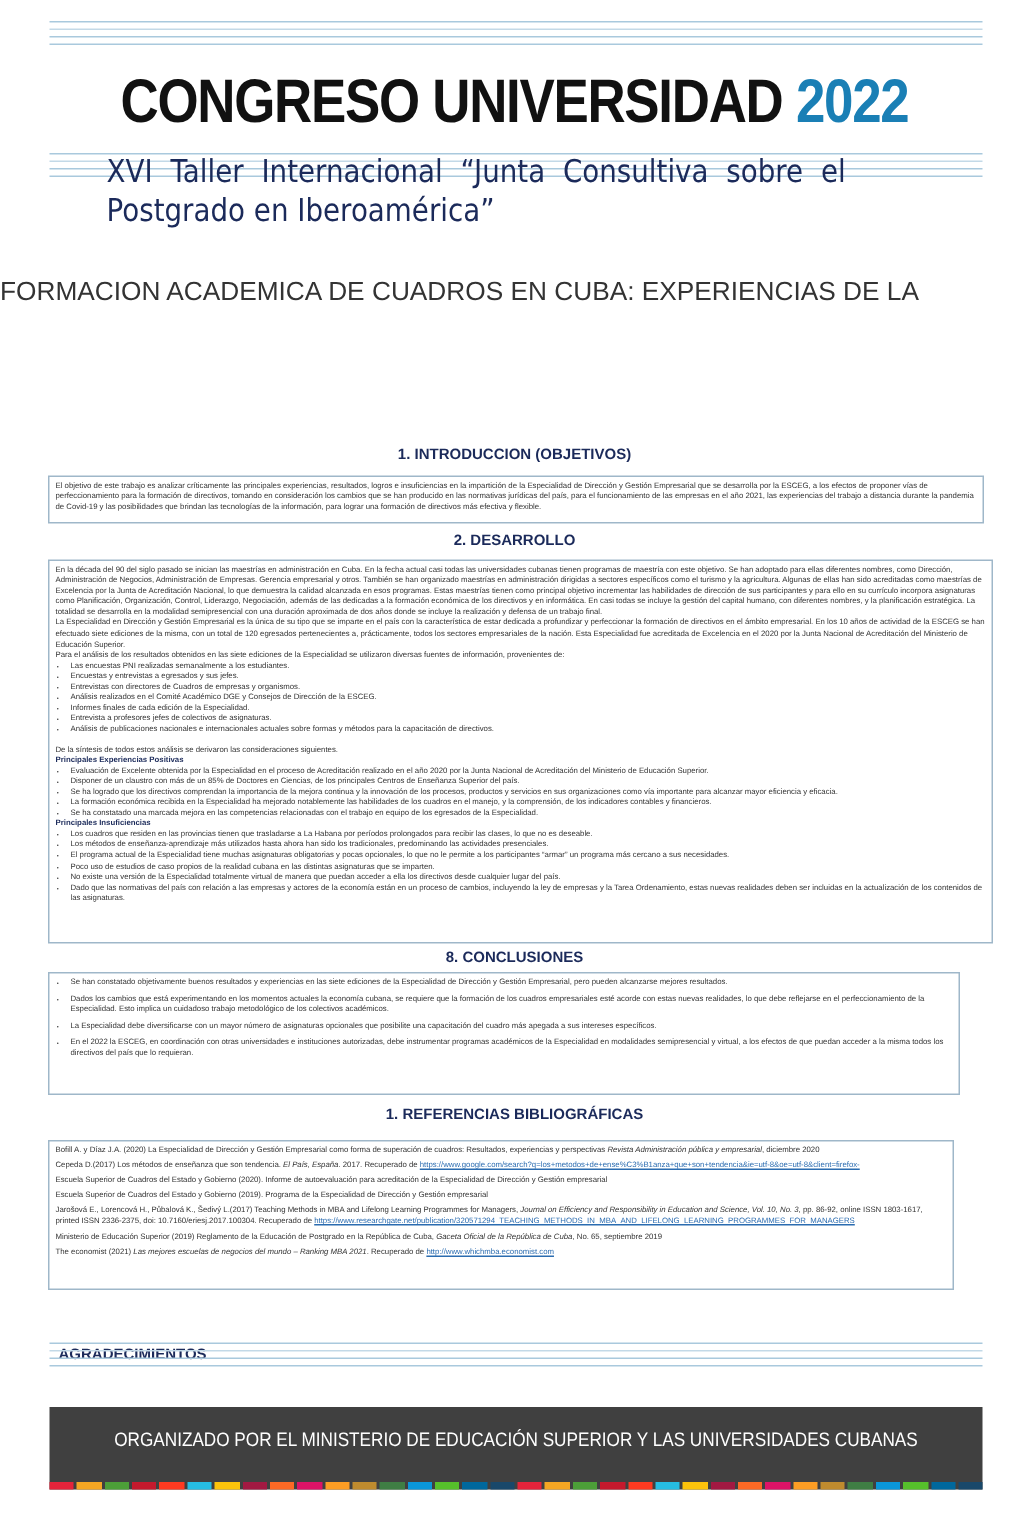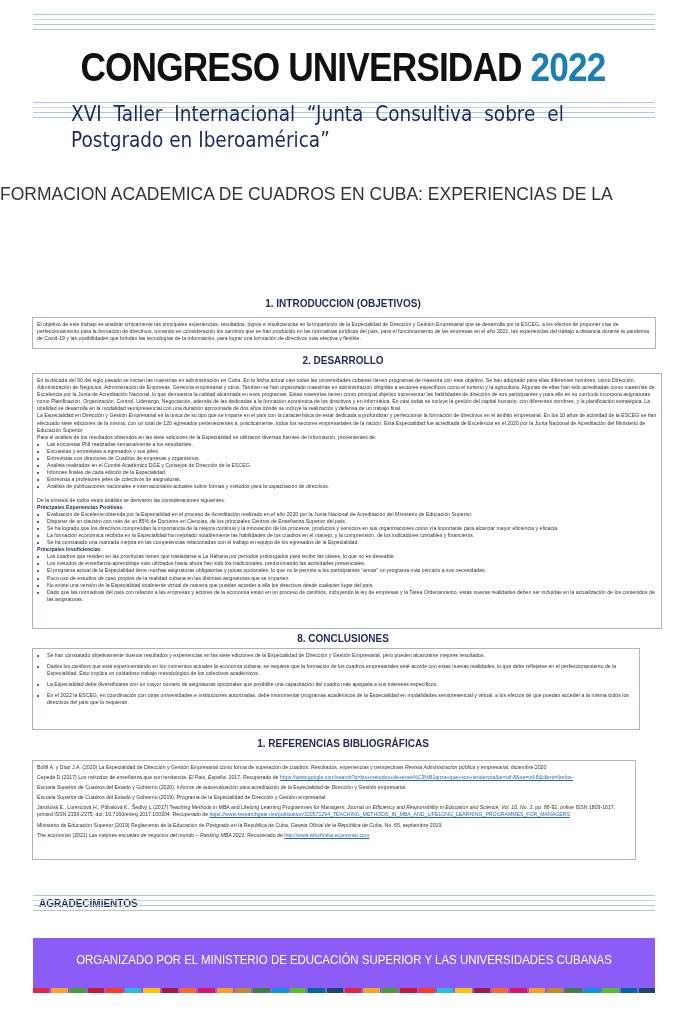--- a/index.html
+++ b/index.html
@@ -18,21 +18,21 @@
   .box { position:absolute; left:32px; border:1px solid #9fb7c9; background:#fff; font-size:5.2px; line-height:7.1px; color:#333; padding:3px 4px; box-sizing:border-box; }
   .box p { margin:0; }
   .box ul { margin:0; padding-left:10px; }
   .box li { margin:0; }
   .box b { color:#1b2a5a; }
   .conc li { margin-bottom:4px; }
   .refs p { margin-bottom:3px; }
   .refs a { color:#2b6cb0; text-decoration:underline; }
   .ack { position:absolute; top:878px; left:39px; font-weight:bold; font-size:10px; color:#1b2a5a;margin-top:20px; }
   .ack-lines { top:895px; }
-  .footer { position:absolute; top:938px; left:33px; width:622px; height:55px; background:#8b5cf6; color:#fff; }
+  .footer { position:absolute; top:938px; left:33px; width:622px; height:55px; background:#404040; color:#fff; }
   .footer-text { position:absolute; top:14px; left:0; width:622px; text-align:center; font-size:13px; transform:scaleX(0.88); }
   .sdg { position:absolute; bottom:0; left:0; width:622px; height:5px; display:flex; gap:2px; }
   .sdg span { flex:1; height:5px; }
 </style>
 </head>
 <body>
 
 <div class="lines top-lines">
     <div></div>
     <div></div>

